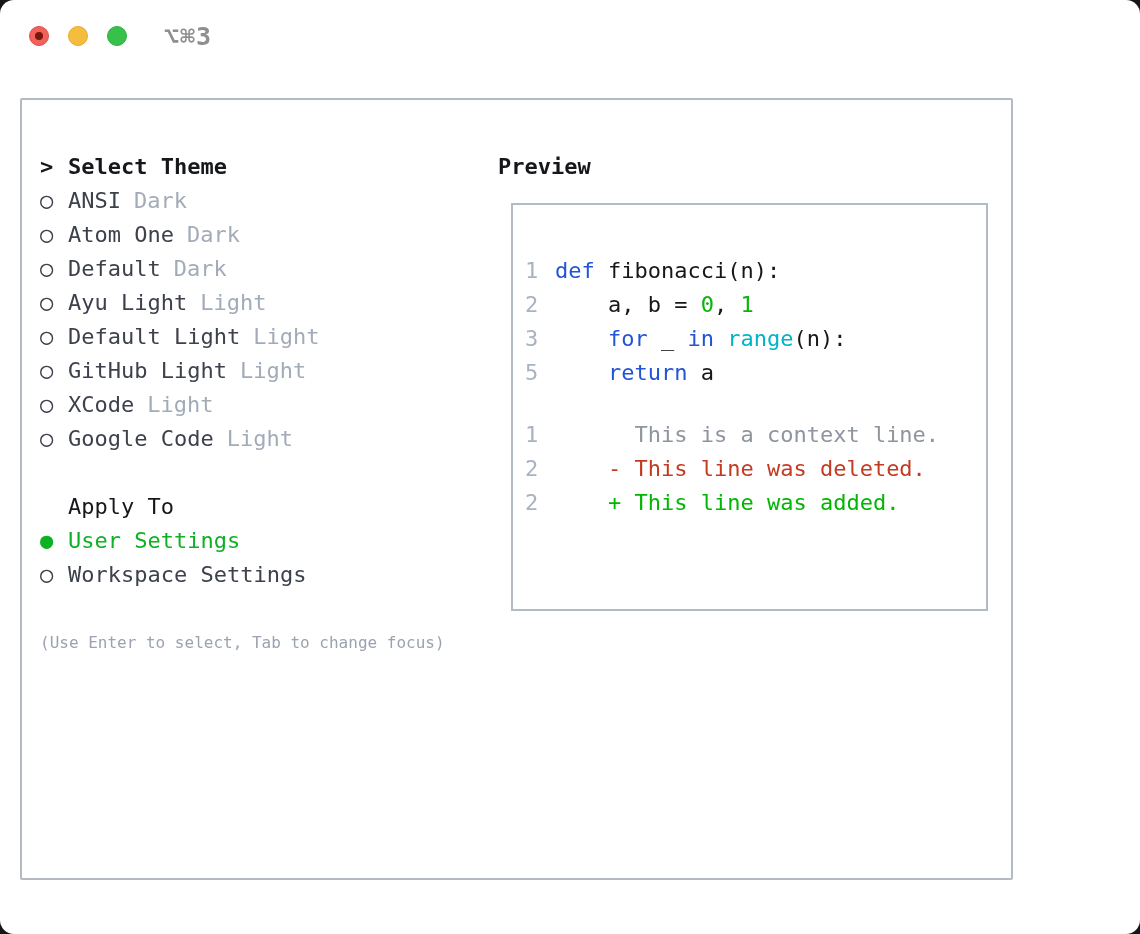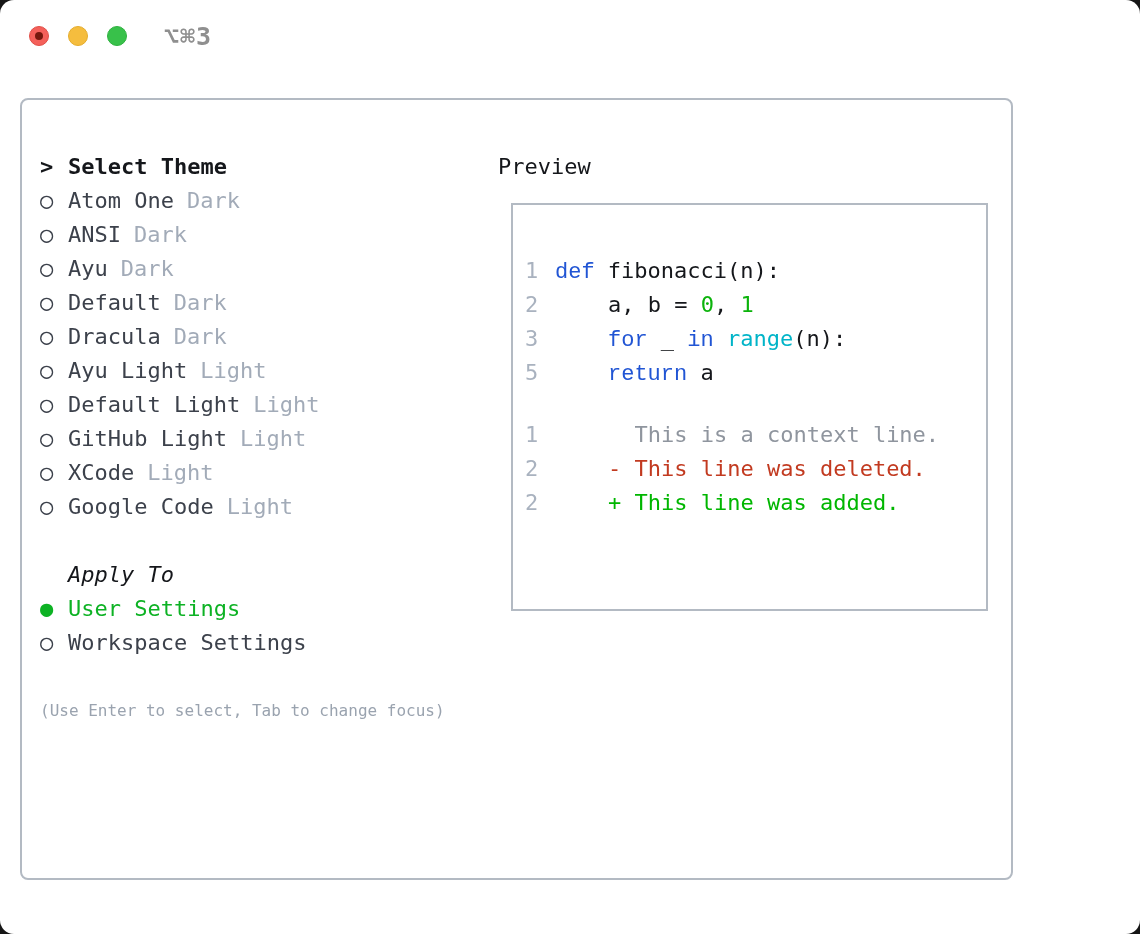--- a/index.html
+++ b/index.html
@@ -18,47 +18,47 @@
   .tl.red .dot{position:absolute;left:5px;top:5px;width:8px;height:8px;border-radius:50%;background:var(--traffic-red-dot);}
   .tl.yellow{left:68px;background:var(--traffic-yellow);border:1px solid #e5ad2d;box-sizing:border-box;}
   .tl.green{left:107px;background:var(--traffic-green);border:1px solid #2fb240;box-sizing:border-box;}
   .wtitle{
     position:absolute;left:164px;top:20px;height:34px;line-height:34px;
     font-size:25px;font-weight:bold;color:var(--title-gray);letter-spacing:1px;
   }
   
   .window{
     position:absolute;left:20px;top:98px;width:993px;height:782px;
-    border:2px solid var(--border);border-radius:8px;box-sizing:border-box;background:#fff;
+    border:2px solid var(--border);border-radius:2px;box-sizing:border-box;background:#fff;
   }
   
   .left-col{position:absolute;left:18px;top:50px;width:432px;font-size:22px;color:var(--item);}
   .row{height:34px;line-height:34px;white-space:pre;}
   .marker{display:inline-block;width:28px;color:var(--item);}
   .row.header-row{font-weight:bold;color:var(--text-dark);}
   .row.header-row .marker{color:var(--text-dark);}
   .row .label{color:var(--item);}
   .row.selected .label,.row.selected .marker{color:var(--accent-green);}
   .tag{color:var(--muted);margin-left:13px;}
   .spacer{height:34px;}
-  .apply-header{height:34px;line-height:34px;color:var(--text-dark);white-space:pre;font-style:italic;}
+  .apply-header{height:34px;line-height:34px;color:var(--text-dark);white-space:pre;}
   .apply-header .marker{color:var(--text-dark);}
   .help{color:var(--help);line-height:34px;font-size:16px;width:420px;}
   
   .right-col{position:absolute;left:476px;top:50px;}
-  .preview-title{height:34px;line-height:34px;font-size:22px;font-weight:normal;color:var(--text-dark);}
+  .preview-title{height:34px;line-height:34px;font-size:22px;font-weight:bold;color:var(--text-dark);}
   .preview-box{
     margin-left:13px;margin-top:19px;width:477px;height:408px;
     border:2px solid var(--border);box-sizing:border-box;
     padding:49px 0 0 12px;overflow:hidden;background:#fff;
   }
   .codeline{height:34px;line-height:34px;white-space:pre;font-size:22px;color:var(--text-dark);}
   .ln{display:inline-block;width:30px;color:var(--linenum);}
   .tk-plain{color:var(--text-dark);margin-top:47px;}
-  .tk-kw{color:var(--kw);font-family:Liberation Mono, monospace;}
+  .tk-kw{color:var(--kw);}
   .tk-fn{color:var(--fn);}
   .tk-num{color:var(--num);}
   .diff-section{margin-top:28px;}
   .df-context{color:var(--context);}
   .df-deleted{color:var(--deleted);}
   .df-added{color:var(--added);}
 </style>
 </head>
 <body>
 
@@ -72,25 +72,23 @@
     <span class="tl green"></span>
     <span class="wtitle">⌥⌘3</span>
   </div>
 
   <div class="window">
 
     <div class="left-col">
       <div class="row header-row"><span class="marker">&gt;</span><span class="hlabel">Select Theme</span></div>
 
       <div id="theme-items">
+          <div class="row"><span class="marker">○</span><span class="label">ANSI</span><span class="tag">Dark</span></div>
           <div class="row"><span class="marker">○</span><span class="label">Atom One</span><span class="tag">Dark</span></div>
-          <div class="row"><span class="marker">○</span><span class="label">ANSI</span><span class="tag">Dark</span></div>
-          <div class="row"><span class="marker">○</span><span class="label">Ayu</span><span class="tag">Dark</span></div>
           <div class="row"><span class="marker">○</span><span class="label">Default</span><span class="tag">Dark</span></div>
-          <div class="row"><span class="marker">○</span><span class="label">Dracula</span><span class="tag">Dark</span></div>
           <div class="row"><span class="marker">○</span><span class="label">Ayu Light</span><span class="tag">Light</span></div>
           <div class="row"><span class="marker">○</span><span class="label">Default Light</span><span class="tag">Light</span></div>
           <div class="row"><span class="marker">○</span><span class="label">GitHub Light</span><span class="tag">Light</span></div>
           <div class="row"><span class="marker">○</span><span class="label">XCode</span><span class="tag">Light</span></div>
           <div class="row"><span class="marker">○</span><span class="label">Google Code</span><span class="tag">Light</span></div>
         </div>
 
       <div class="spacer"></div>
 
       <div class="apply-header"><span class="marker"> </span><span>Apply To</span></div>

